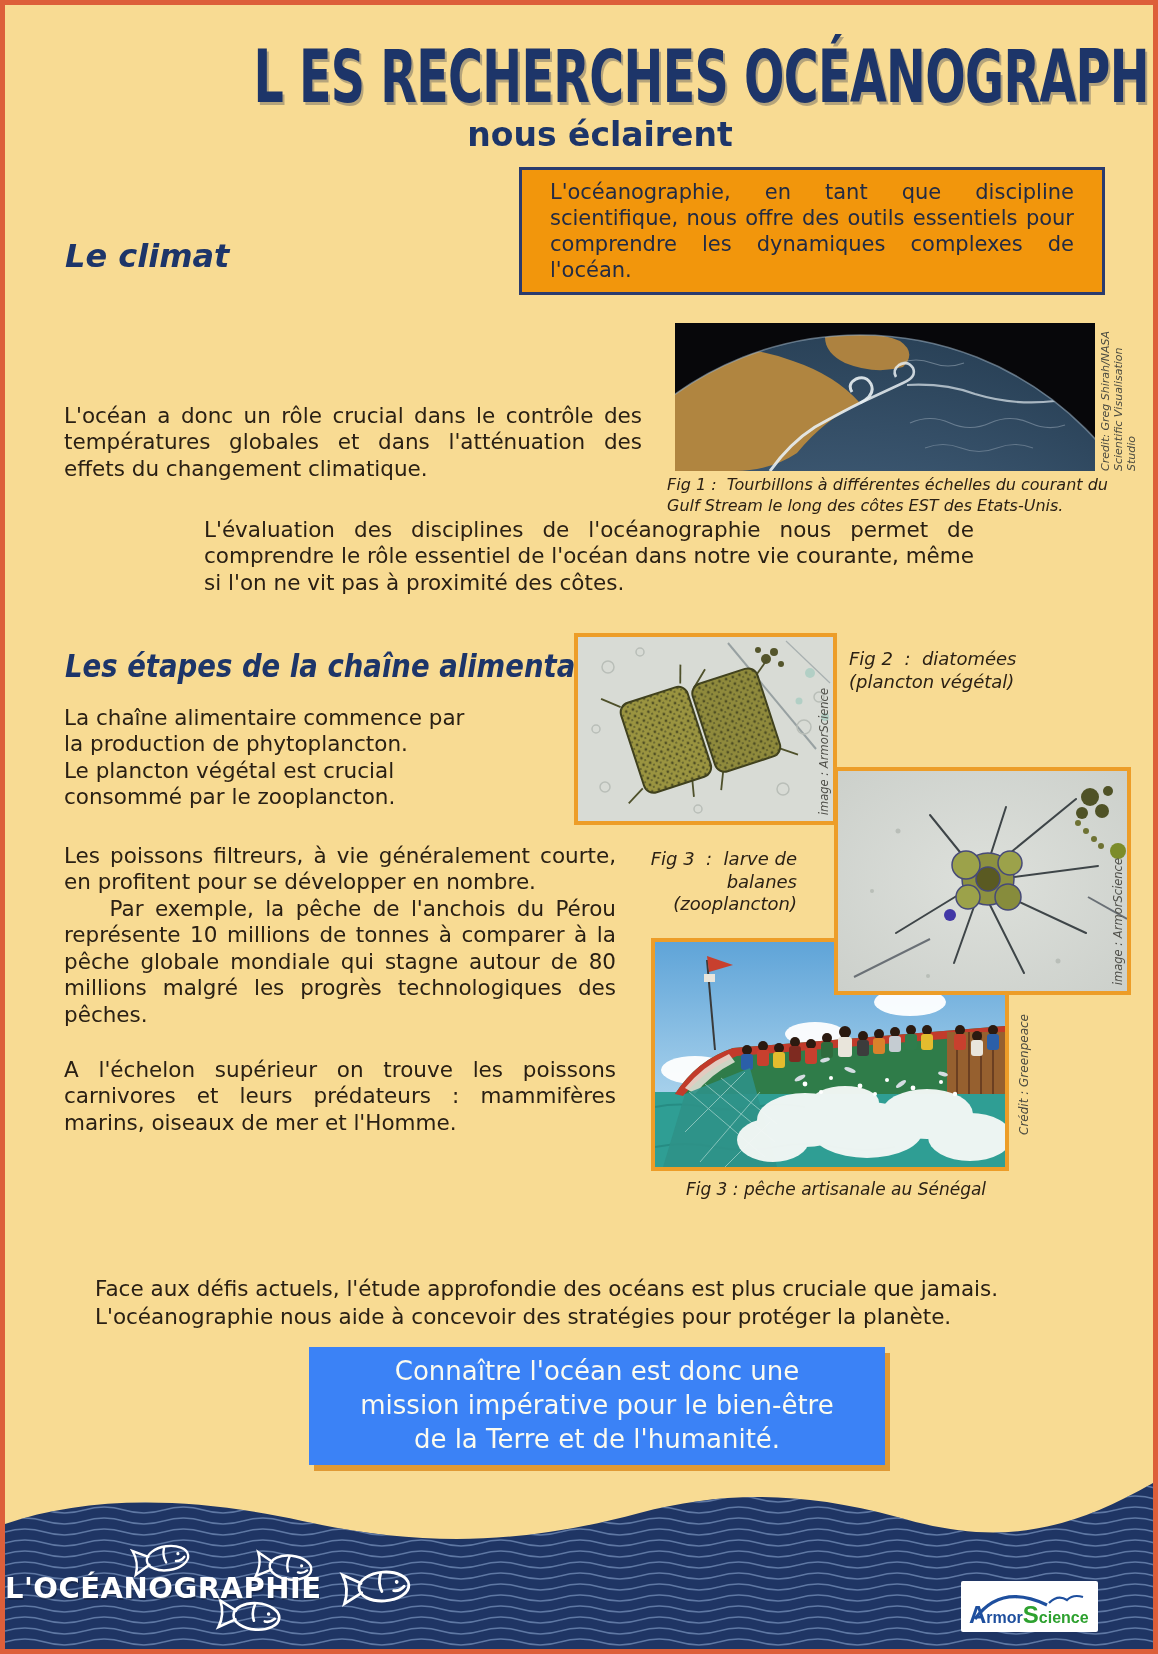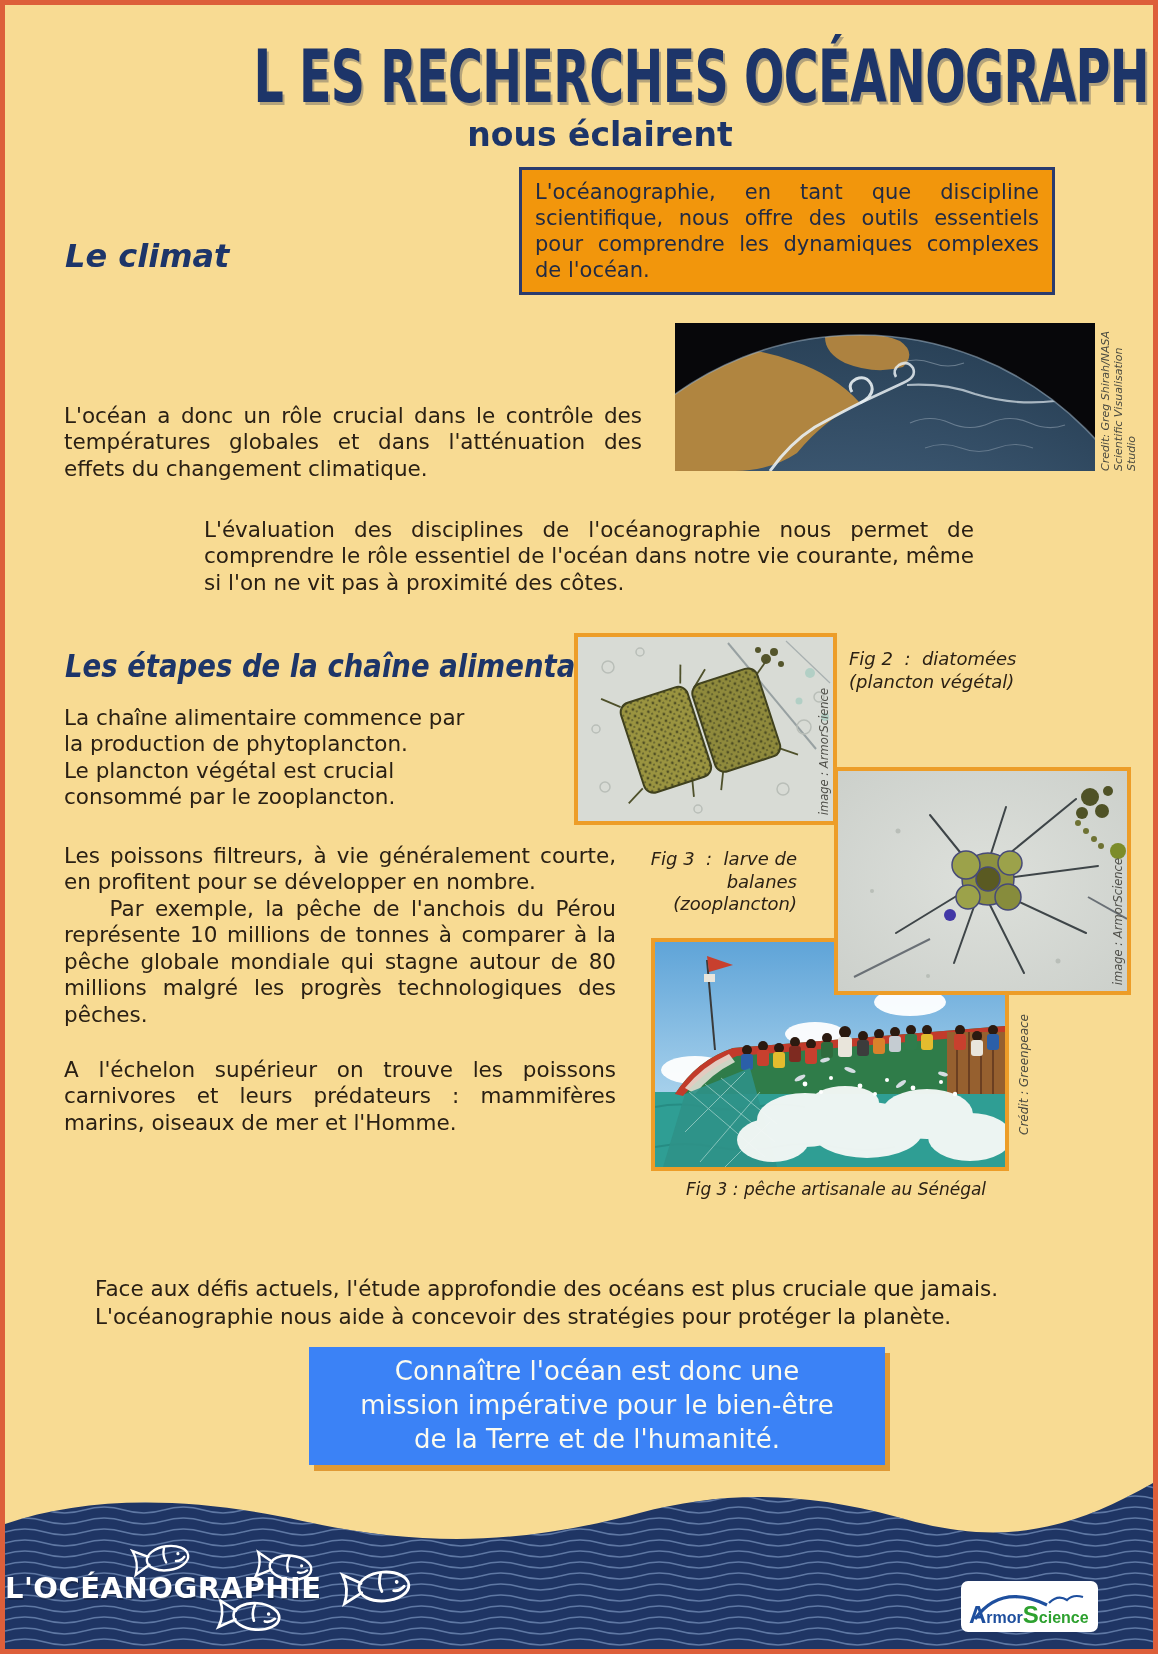--- a/index.html
+++ b/index.html
@@ -8,22 +8,22 @@
     font-family:"DejaVu Sans",sans-serif;color:#2A2014;}
   .abs{position:absolute;}
   .pre{white-space:pre-wrap;}
   .just{text-align:justify;}
   .navy{color:#1D3569;}
   .title-wrap{top:34px;left:0;width:1148px;text-align:center;}
   .title-inner{display:inline-block;font-weight:bold;font-size:70px;line-height:1.05;
     color:#1D3569;letter-spacing:-1px;transform:scale(0.68,1.05);transform-origin:center top;
     text-shadow:3px 3px 0 rgba(25,35,70,0.30);white-space:nowrap;}
   .subtitle{top:110px;left:0;width:1148px;text-align:center;font-weight:bold;font-size:33px;padding-left:21px;}
-  .intro-box{left:514px;top:162px;width:536px;box-sizing:border-box;background:#F2960C;
-    border:3px solid #2A3B6E;padding:9px 13px;font-size:21px;line-height:1.24;color:#222B44;}
+  .intro-box{left:514px;top:162px;width:586px;box-sizing:border-box;background:#F2960C;
+    border:3px solid #2A3B6E;padding:9px 28px;font-size:21px;line-height:1.24;color:#222B44;}
   .h1{font-weight:bold;font-style:italic;font-size:32px;}
   .h-climat{left:60px;top:232px;}
   .h-food{left:60px;top:642px;}
   .squeeze{display:inline-block;transform:scaleX(0.86);transform-origin:left center;white-space:nowrap;}
   .body-p{font-size:21.5px;line-height:1.23;}
   .p-c1{left:59px;top:288px;width:578px;}
   .p-c2{left:59px;top:398px;width:578px;}
   .p-c3{left:199px;top:512px;width:770px;}
   .p-f1{left:59px;top:700px;width:500px;}
   .p-f2{left:59px;top:838px;width:552px;}
@@ -47,21 +47,21 @@
   .credit-fig1{left:1094px;top:320px;height:146px;}
   .credit-green{left:1012px;top:998px;height:132px;font-size:12px;}
   .concl-box{left:304px;top:1342px;width:576px;height:118px;box-sizing:border-box;
     background:#3b82f6;box-shadow:5px 6px 0 #E09A35;display:flex;align-items:center;
     justify-content:center;z-index:2;}
   .concl-box-text{color:#FBFBF0;font-size:26px;line-height:1.3;text-align:center;}
   .footer-svg{left:0;top:1454px;width:1148px;height:200px;}
   .footer-label{left:0;top:1566px;width:988px;color:#FFFFFF;
     font-weight:bold;font-size:29px;letter-spacing:0.5px;z-index:6;
     text-shadow:1px 2px 0 rgba(0,0,0,0.25);}
-  .logo{left:956px;top:1576px;width:137px;height:51px;background:#FFFFFF;border-radius:7px;
+  .logo{left:956px;top:1576px;width:137px;height:51px;background:#FFFFFF;border-radius:2px;
     z-index:6;overflow:hidden;}
   .logo svg{position:absolute;left:0;top:0;}
   .logo-text{position:absolute;left:8px;bottom:3px;font-weight:bold;font-size:16px;
     font-family:"Liberation Sans",sans-serif;white-space:nowrap;}
   .logo-armor{display:inline-block;color:#1E4F9E;}
   .logo-armor::first-letter{font-size:24px;}
   .logo-science{display:inline-block;color:#2DA12F;}
   .logo-science::first-letter{font-size:24px;}
 </style>
 </head>
@@ -104,20 +104,22 @@
         <path d="M232 62 Q270 60 300 71 Q340 83 380 78 Q404 74 420 80" fill="none" stroke="#DFE8EE" stroke-width="2.2" opacity="0.7"></path>
         <path d="M235 100 q20 -9 40 0 q20 9 40 0 q20 -9 40 0 q18 8 35 2" stroke="#B9C6D2" stroke-width="1.2" fill="none" opacity="0.4"></path>
         <path d="M250 125 q18 -7 36 0 q18 7 36 0 q18 -7 36 0" stroke="#B9C6D2" stroke-width="1.1" fill="none" opacity="0.35"></path>
         <path d="M225 40 q16 -6 32 0 q16 6 32 0" stroke="#C5D1DB" stroke-width="1.1" fill="none" opacity="0.4"></path>
       </g>
       <circle cx="185" cy="330" r="318" fill="none" stroke="#9FB4C6" stroke-width="1.6" opacity="0.55"></circle>
     </svg>
   </div>
   <div class="abs credit-out credit-fig1">Credit: Greg Shirah/NASA
 Scientific Visualisation Studio</div>
+  <div class="abs caption cap-fig1 pre">Fig 1 :  Tourbillons à différentes échelles du courant du
+Gulf Stream le long des côtes EST des Etats-Unis.</div>
 
   <div class="abs body-p just p-c3">L'évaluation des disciplines de l'océanographie nous permet de comprendre le rôle essentiel de l'océan dans notre vie courante, même si l'on ne vit pas à proximité des côtes.</div>
 
   <div class="abs h1 navy h-food">
     <span class="squeeze">Les étapes de la chaîne alimentaire</span>
   </div>
   <div class="abs body-p pre p-f1">La chaîne alimentaire commence par
 la production de phytoplancton.
 Le plancton végétal est crucial
 consommé par le zooplancton.</div>

